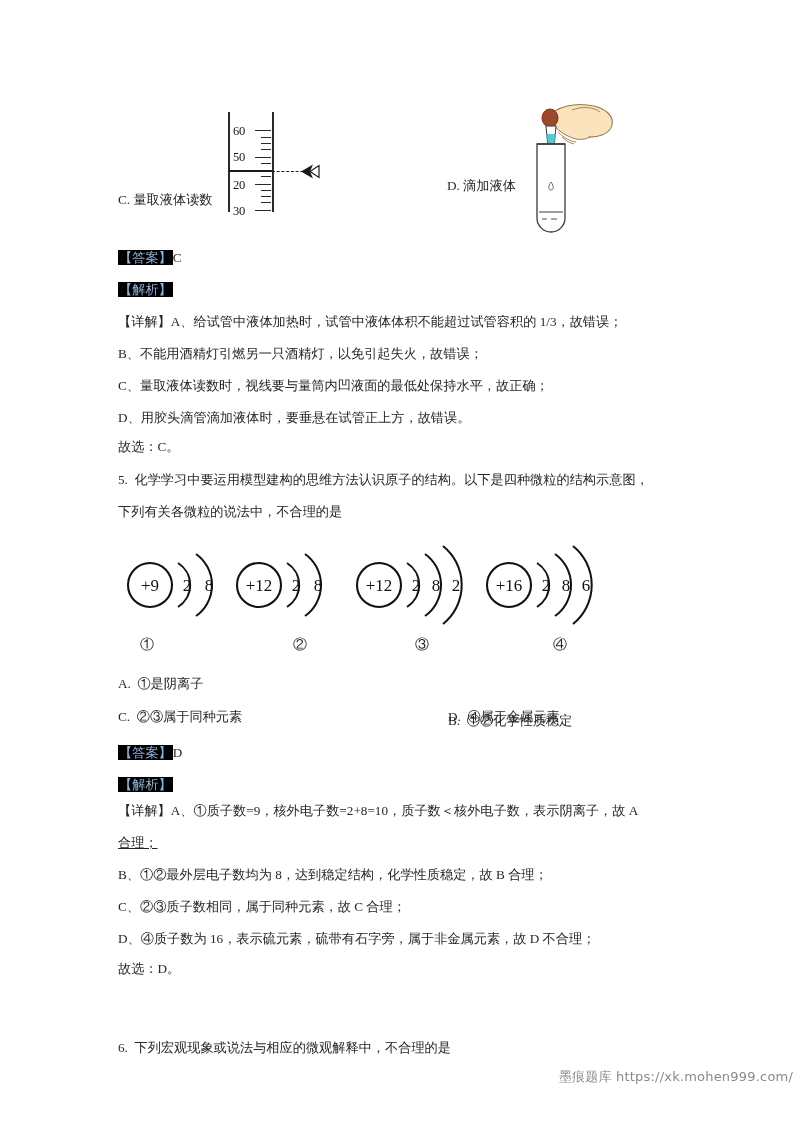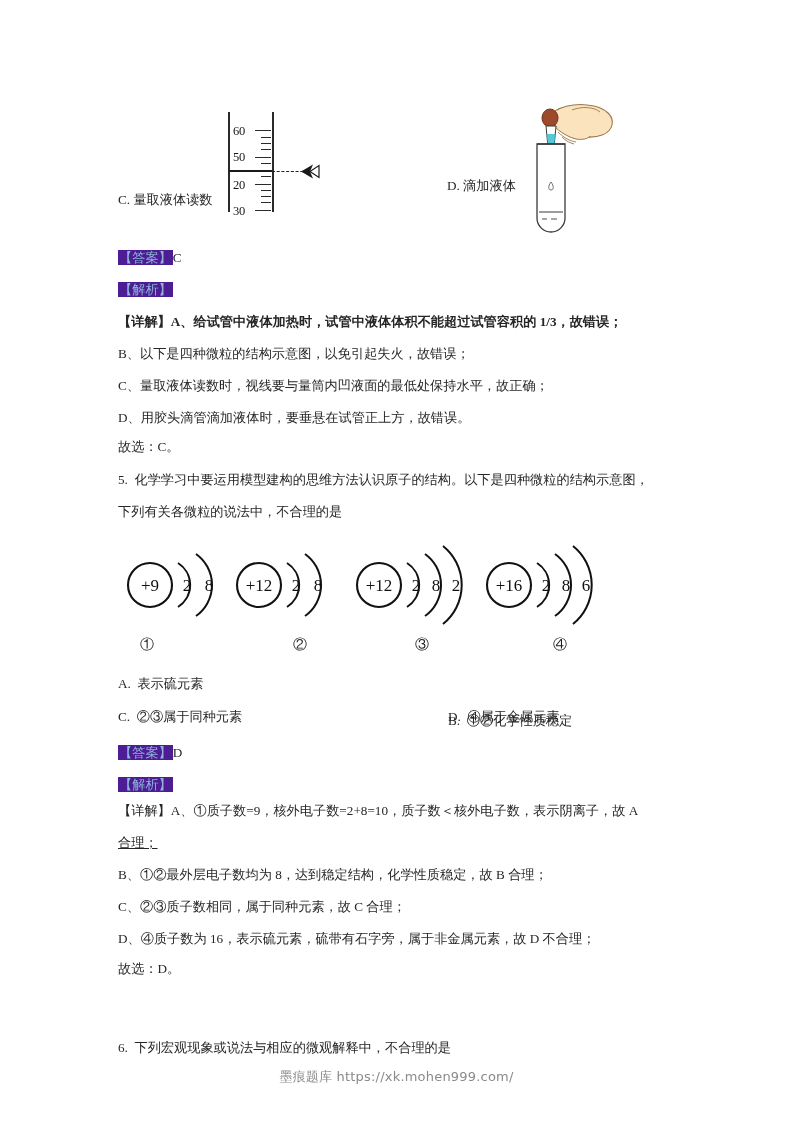--- a/index.html
+++ b/index.html
@@ -21,24 +21,24 @@
   
   .line {
     position: absolute;
     left: 118px;
     width: 566px;
     font-size: 13.2px;
     line-height: 18px;
     color: #262626;
     white-space: nowrap;
   }
-  .line.wrap { white-space: normal; font-weight: bold; }
+  .line.wrap { white-space: normal; }
   .tagbg {
     color: #8fb3d9;
-    background: #4c1d95;
+    background: #000000;
     padding: 0 1px;
   }
 
   
   .optrow {
     position: absolute;
     left: 0; right: 0;
   }
   .optlabel {
     position: absolute;
@@ -145,21 +145,21 @@
     color: #262626;
     white-space: nowrap;
   }
 
   
   .watermark {
     position: absolute;
     left: 0;
     top: 1068px;
     width: 793px;
-    text-align: center;
+    text-align: right;
     font-family: "DejaVu Sans", "Liberation Sans", sans-serif;
     font-size: 13px;
     color: #8a8a8a;
     letter-spacing: 0.2px;
   }
 </style>
 </head>
 <body>
 
 <div class="page">
@@ -231,21 +231,21 @@
   </div>
 
   <div class="line" style="top:281px;">
     <span class="tagbg">【解析】</span>
   </div>
 
   <div class="line wrap" style="top:313px;">
     <span>【详解】</span><span>A、给试管中液体加热时，试管中液体体积不能超过试管容积的 1/3，故错误；</span>
   </div>
 
-  <div class="line" style="top:345px;">B、以下是四种微粒的结构示意图，以免引起失火，故错误；</div>
+  <div class="line" style="top:345px;">B、不能用酒精灯引燃另一只酒精灯，以免引起失火，故错误；</div>
   <div class="line" style="top:377px;">C、量取液体读数时，视线要与量筒内凹液面的最低处保持水平，故正确；</div>
   <div class="line" style="top:409px;">D、用胶头滴管滴加液体时，要垂悬在试管正上方，故错误。</div>
   <div class="line" style="top:438px;">故选：C。</div>
 
   <div class="line" style="top:471px;">
     <span>5.</span>&nbsp;&nbsp;<span>化学学习中要运用模型建构的思维方法认识原子的结构。以下是四种微粒的结构示意图，</span>
   </div>
   <div class="line" style="top:503px;">下列有关各微粒的说法中，不合理的是</div>
 
   <div class="atoms">
@@ -289,21 +289,21 @@
       <path d="M77 16 A 38 38 0 0 1 77 78" fill="none" stroke="#111" stroke-width="2"></path>
       <path d="M95 8  A 50 50 0 0 1 95 86" fill="none" stroke="#111" stroke-width="2"></path>
       <text x="68" y="53" text-anchor="middle" font-family="Liberation Serif, serif" font-size="17" fill="#111">2</text>
       <text x="88" y="53" text-anchor="middle" font-family="Liberation Serif, serif" font-size="17" fill="#111">8</text>
       <text x="108" y="53" text-anchor="middle" font-family="Liberation Serif, serif" font-size="17" fill="#111">6</text>
     </svg>
     <div class="atom-label" style="left:553px;">④</div>
   </div>
 
   <div class="opt2" style="left:118px; top:675px;">
-    <span>A.</span>&nbsp;&nbsp;<span>表示硫元素</span>
+    <span>A.</span>&nbsp;&nbsp;<span>①是阴离子</span>
   </div>
   <div class="opt2" style="left:448px; top:675px;margin-top:37px;">
     <span>B.</span>&nbsp;&nbsp;<span>①②化学性质稳定</span>
   </div>
   <div class="opt2" style="left:118px; top:708px;">
     <span>C.</span>&nbsp;&nbsp;<span>②③属于同种元素</span>
   </div>
   <div class="opt2" style="left:448px; top:708px;">
     <span>D.</span>&nbsp;&nbsp;<span>④属于金属元素</span>
   </div>

